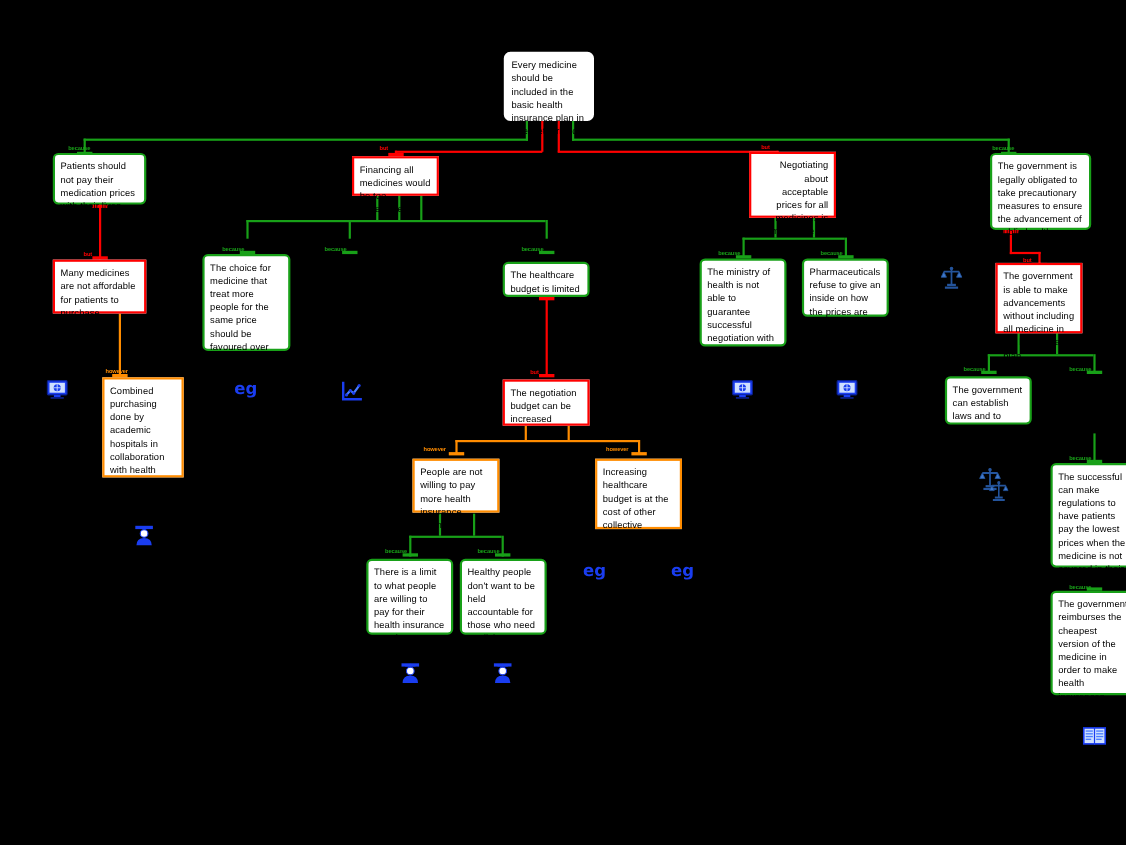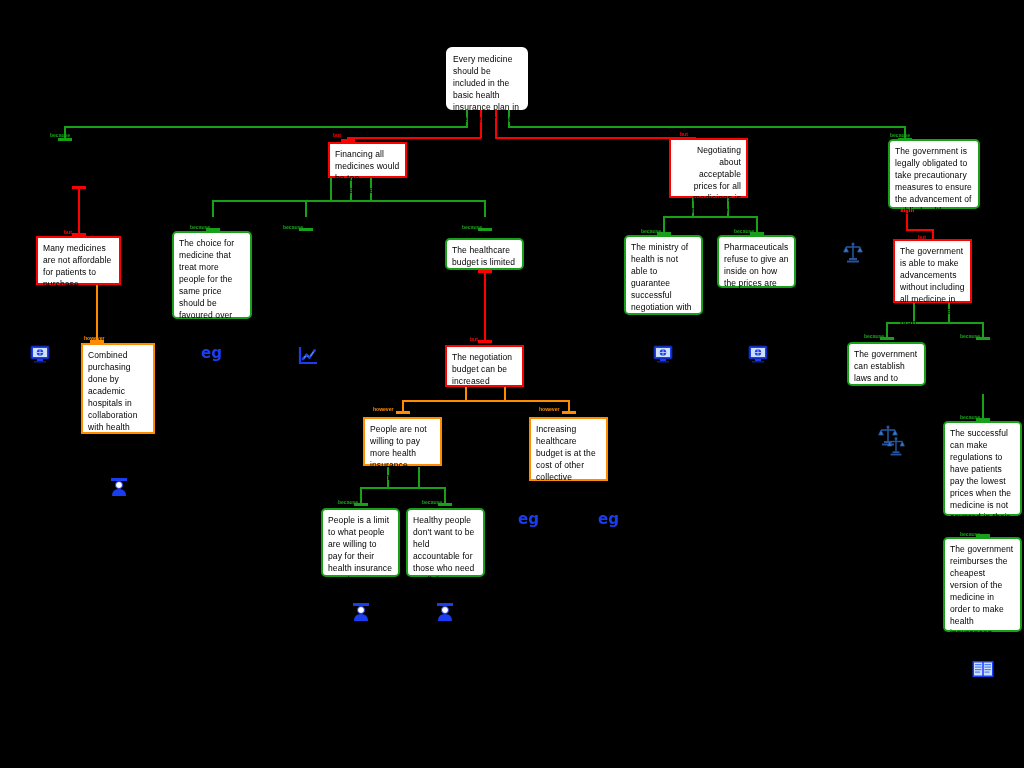--- a/index.html
+++ b/index.html
@@ -1,18 +1,18 @@
 <!DOCTYPE html>
 <html><head>
 <meta charset="utf-8">
 <style>
   html,body{margin:0;padding:0;background:#000;}
   body{width:1024px;height:768px;position:relative;overflow:hidden;
        font-family:"Liberation Sans",sans-serif;}
-  #canvas{position:absolute;left:0;top:0;width:944px;height:768px;}
+  #canvas{position:absolute;left:12px;top:0;width:944px;height:768px;}
 
   .node{position:absolute;background:#fff;border:2px solid #18a018;border-radius:5px;
         box-sizing:border-box;padding:4px 5px;color:#000;font-size:8.5px;line-height:12px;
         letter-spacing:.1px;z-index:5;}
   .node.root{border-color:#ffffff;border-radius:6px;}
   .node.but{border-color:#ff0000;border-radius:0;}
   .node.however{border-color:#ff8c00;border-radius:0;}
 
   .conn{position:absolute;z-index:2;}
   .v{width:2px;}
@@ -139,37 +139,38 @@
   <div class="lbl g" style="left:734px;top:228px;">because</div>
   <div class="lbl g" style="left:890px;top:132px;">because</div>
   <div class="lbl r" style="left:918px;top:234px;">but</div>
   <div class="lbl g" style="left:864px;top:333px;">because</div>
   <div class="lbl g" style="left:960px;top:333px;">because</div>
   <div class="lbl g" style="left:960px;top:414px;">because</div>
   <div class="lbl g" style="left:960px;top:531px;">because</div>
 
   <div class="node root" style="left:446px;top:47px;width:82px;height:63px;">Every medicine should be included in the basic health insurance plan in The Netherlands</div>
 
+  <div class="node" style="left:36px;top:139px;width:85px;height:47px;">Patients should not pay their medication prices with their lives</div>
 
   <div class="node but" style="left:36px;top:236px;width:85px;height:49px;">Many medicines are not affordable for patients to purchase.</div>
 
   <div class="node however" style="left:81px;top:343px;width:74px;height:91px;">Combined purchasing done by academic hospitals in collaboration with health insurances would reduce the medicine price.</div>
 
-  <div class="node but" style="left:308px;top:142px;width:79px;height:36px;margin-left:20px;">Financing all medicines would be too expensive</div>
+  <div class="node but" style="left:308px;top:142px;width:79px;height:36px;">Financing all medicines would be too expensive</div>
 
   <div class="node" style="left:172px;top:231px;width:80px;height:88px;">The choice for medicine that treat more people for the same price should be favoured over medicine that help only a few.</div>
 
 
   <div class="node" style="left:445px;top:238px;width:79px;height:32px;">The healthcare budget is limited</div>
 
   <div class="node but" style="left:445px;top:345px;width:79px;height:42px;">The negotiation budget can be increased</div>
 
   <div class="node however" style="left:363px;top:417px;width:79px;height:49px;">People are not willing to pay more health insurance premiums</div>
 
-  <div class="node" style="left:321px;top:508px;width:79px;height:69px;">People is a limit to what people are willing to pay for their health insurance premium</div>
+  <div class="node" style="left:321px;top:508px;width:79px;height:69px;">There is a limit to what people are willing to pay for their health insurance premium</div>
 
   <div class="node" style="left:406px;top:508px;width:79px;height:69px;">Healthy people don't want to be held accountable for those who need medicines</div>
 
   <div class="node however" style="left:529px;top:417px;width:79px;height:64px;">Increasing healthcare budget is at the cost of other collective responsibilities</div>
 
   <div class="node but" style="left:669px;top:138px;width:79px;height:60px;text-align:right;">Negotiating about acceptable prices for all medicines is impossible for the government</div>
 
   <div class="node" style="left:624px;top:235px;width:79px;height:80px;">The ministry of health is not able to guarantee successful negotiation with every medicine fabricant</div>
 
   <div class="node" style="left:717px;top:235px;width:79px;height:53px;">Pharmaceuticals refuse to give an inside on how the prices are set-up.</div>

